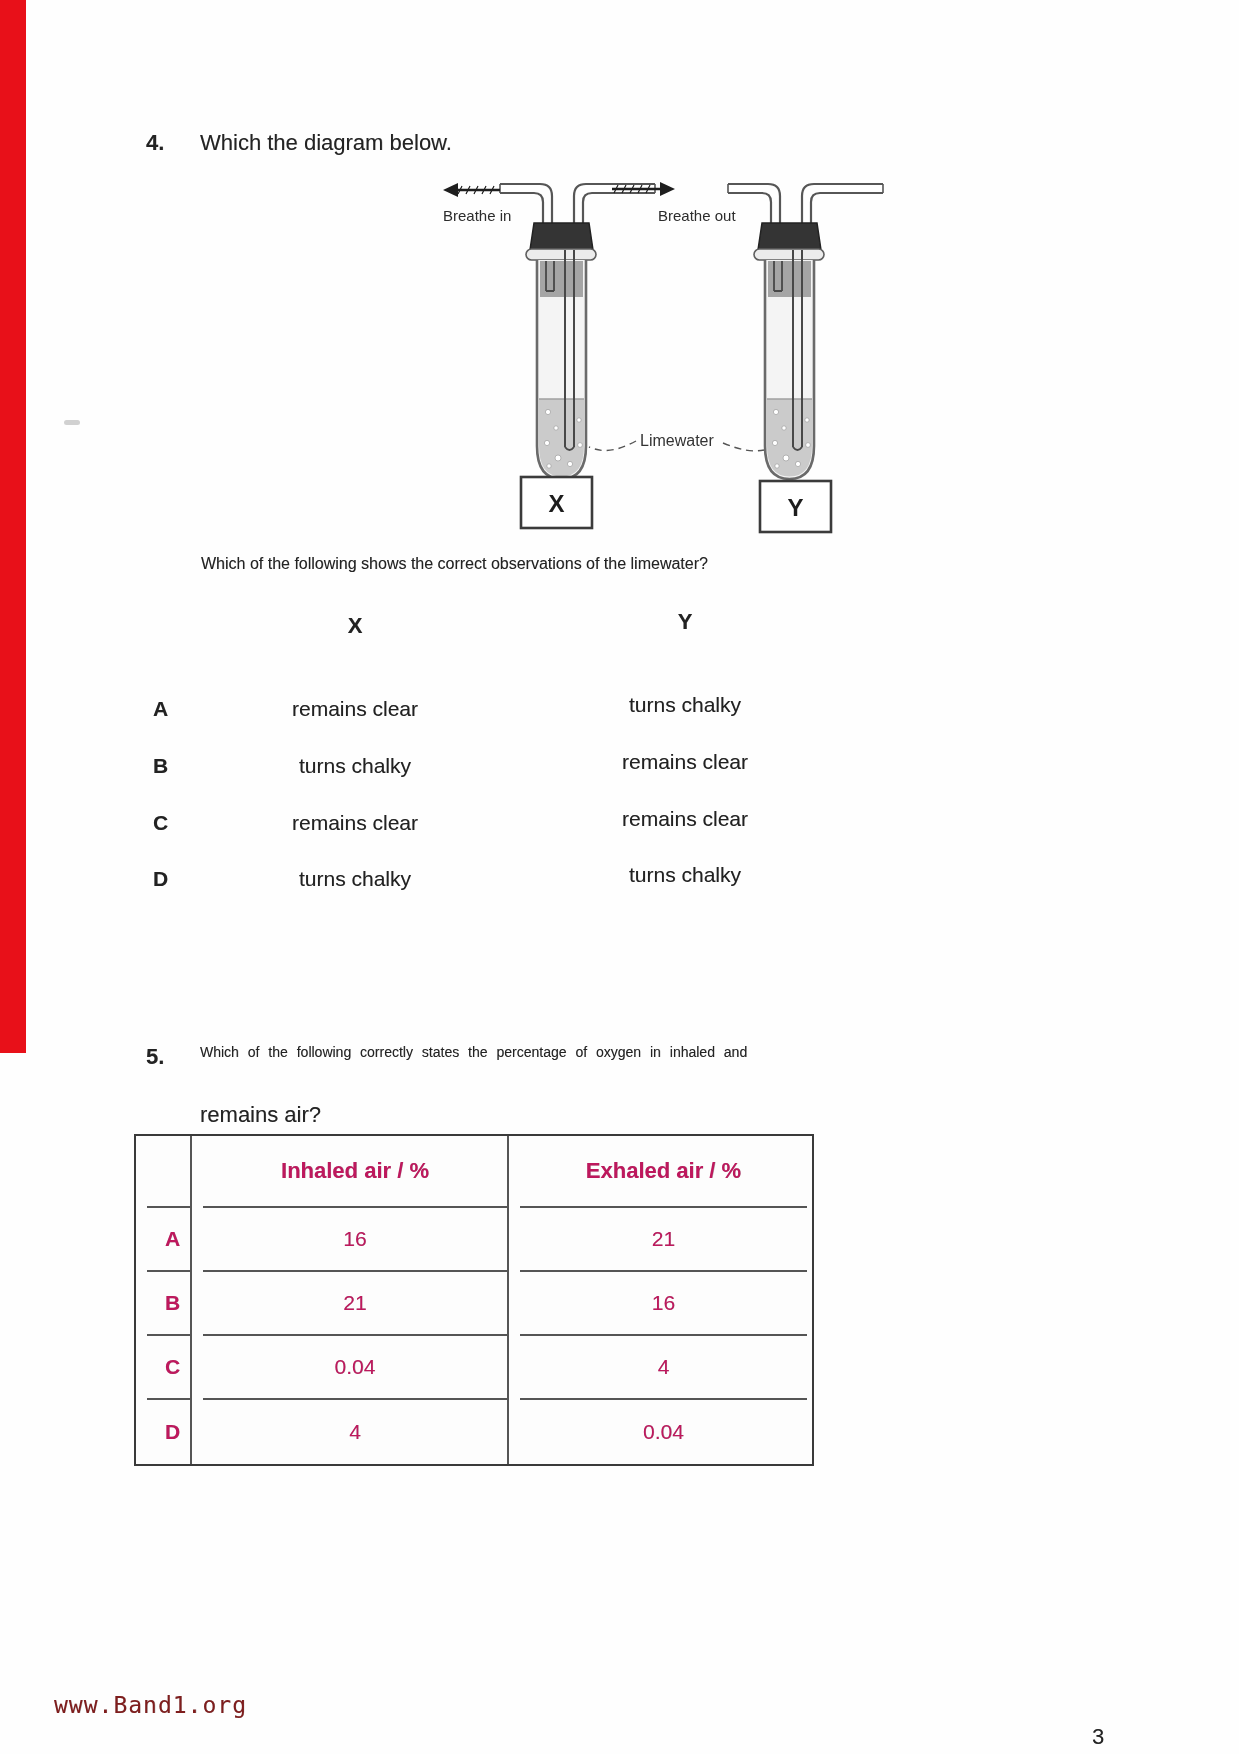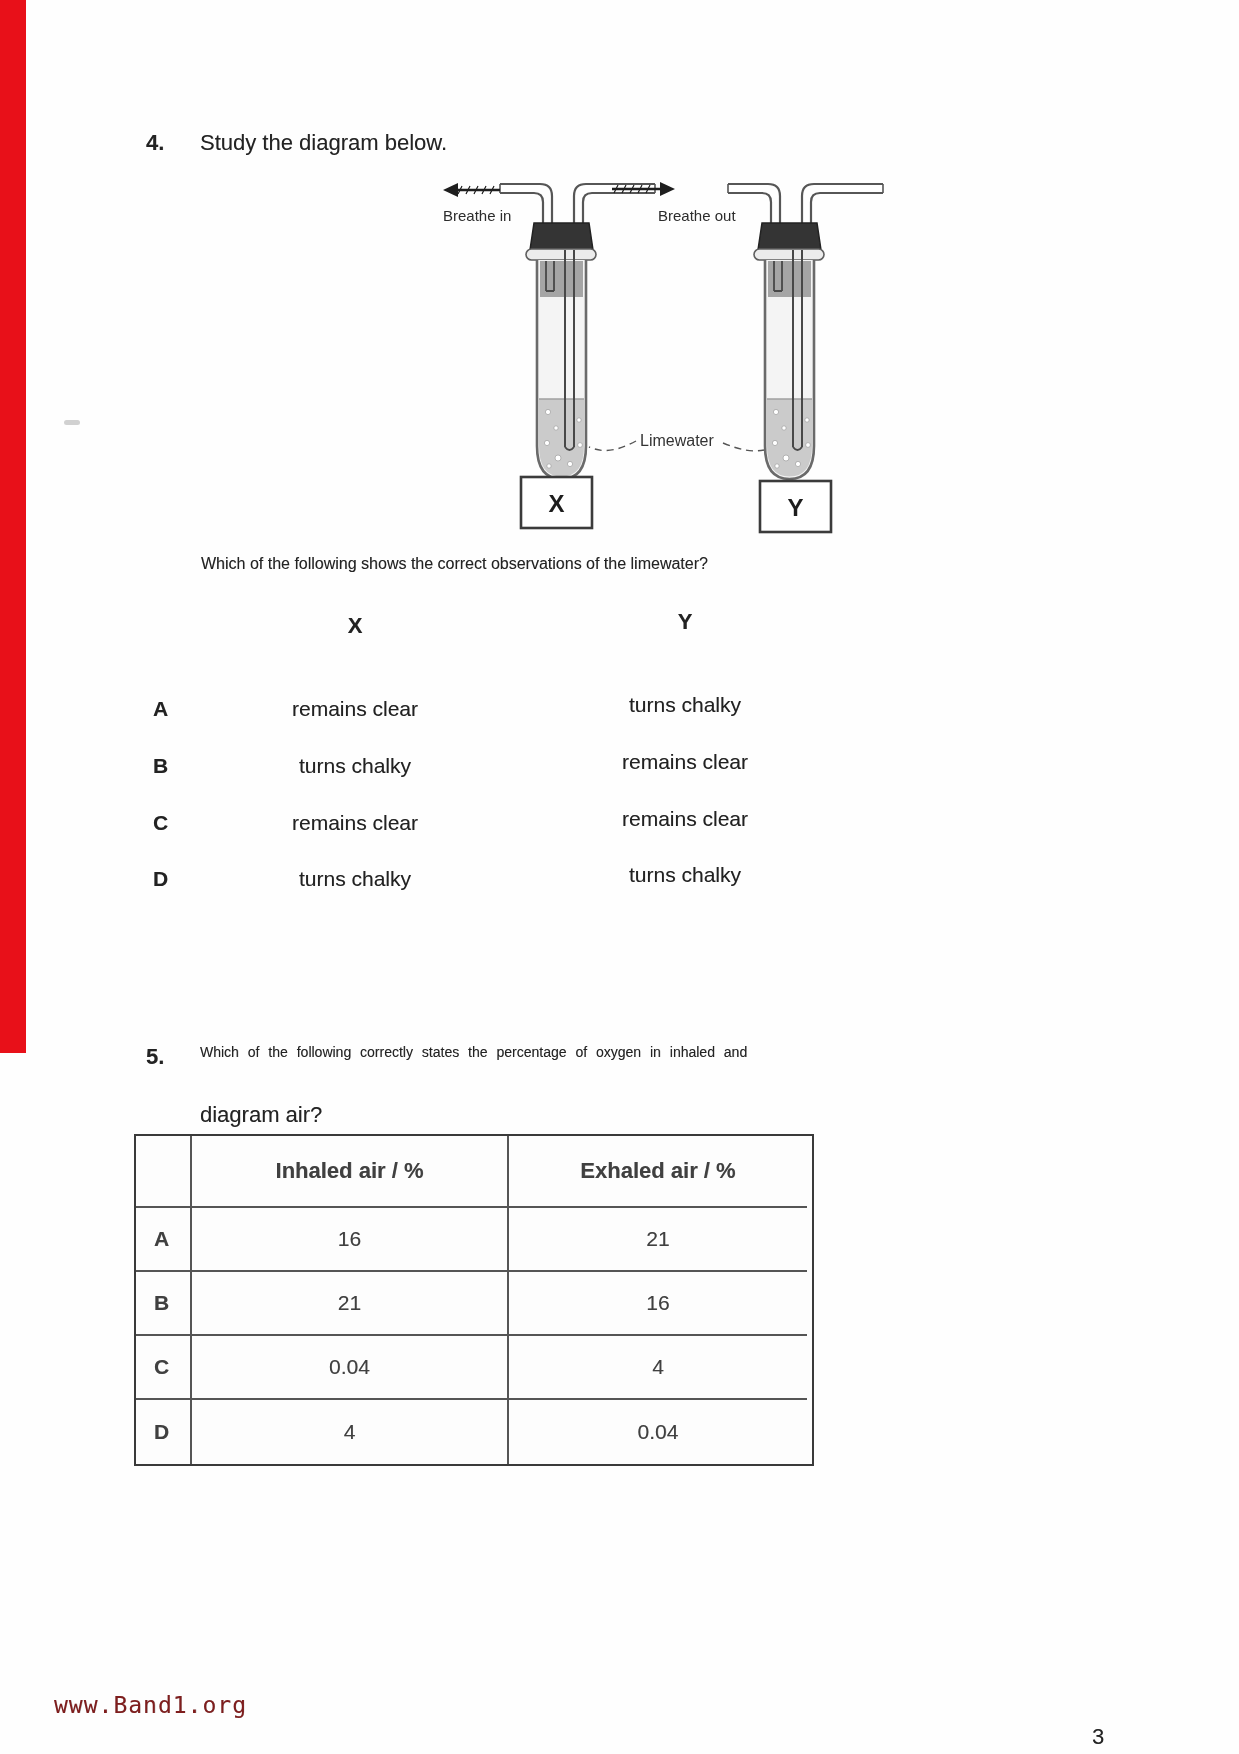--- a/index.html
+++ b/index.html
@@ -38,43 +38,43 @@
   #q5-line2{left:200px;top:1102px;font-size:22px;}
   
   #q5-table{
     position:absolute;left:134px;top:1134px;width:676px;
     border:2.5px solid #3a3a3a;background:#fdfdfd;
     display:grid;grid-template-columns:56px 317px 298px;
     grid-template-rows:72px 64px 64px 64px 64px;
   }
   .cell{border-right:2px solid #555;border-bottom:2px solid #555;
         display:flex;align-items:center;justify-content:center;
-        font-size:21px;color:#404040;
-        text-shadow:0.3px 0.3px 0.5px rgba(50,50,50,0.35);}
+        font-size:21px;color:#be185d;
+        text-shadow:0.3px 0.3px 0.5px rgba(50,50,50,0.35);margin-left:11px;}
   .cell.last-col{border-right:none;}
   .cell.last-row{border-bottom:none;}
   .cell.letter{justify-content:flex-start;padding-left:18px;font-weight:bold;}
   .cell.hdr{font-weight:bold;font-size:22px;}
   
   #site-url{left:54px;top:1692px;font-family:"DejaVu Sans Mono", monospace;
             font-size:23px;color:#7f1d1d;letter-spacing:1px;}
   #page-num{left:1092px;top:1724px;font-size:22px;}
   
   #q4-diagram{position:absolute;left:385px;top:145px;}
 </style>
 </head>
 <body>
 
 <div id="page">
 
   <div id="red-strip" style="background:#e81019;"></div>
   <div id="smudge"></div>
 
   <div class="txt bold" id="q4-num">4.</div>
-  <div class="txt" id="q4-prompt">Study the diagram below.</div>
+  <div class="txt" id="q4-prompt">Which the diagram below.</div>
 
   <svg id="q4-diagram" width="510" height="400" viewBox="385 145 510 400">
     <defs>
       <g id="apparatus">
 
         <path d="M500,184 H540 Q552,184 552,196 V224" fill="none" stroke="#565656" stroke-width="2.2"></path>
         <path d="M500,193 H534 Q543,193 543,202 V224" fill="none" stroke="#565656" stroke-width="2.2"></path>
         <path d="M500,184 V193" stroke="#565656" stroke-width="1.6"></path>
 
         <path d="M655,184 H586 Q574,184 574,196 V224" fill="none" stroke="#565656" stroke-width="2.2"></path>
@@ -161,21 +161,21 @@
     <span class="opt-y">remains clear</span>
   </div>
   <div class="opt-row" style="top:867px">
     <span class="opt-letter">D</span>
     <span class="opt-x">turns chalky</span>
     <span class="opt-y">turns chalky</span>
   </div>
 
   <div class="txt bold" id="q5-num">5.</div>
   <div class="txt" id="q5-line1">Which of the following correctly states the percentage of oxygen in inhaled and</div>
-  <div class="txt" id="q5-line2">diagram air?</div>
+  <div class="txt" id="q5-line2">remains air?</div>
 
   <div id="q5-table">
     <div class="cell letter hdr"></div>
     <div class="cell hdr">Inhaled air / %</div>
     <div class="cell hdr last-col">Exhaled air / %</div>
 
     <div class="cell letter">A</div>
     <div class="cell">16</div>
     <div class="cell last-col">21</div>
 

